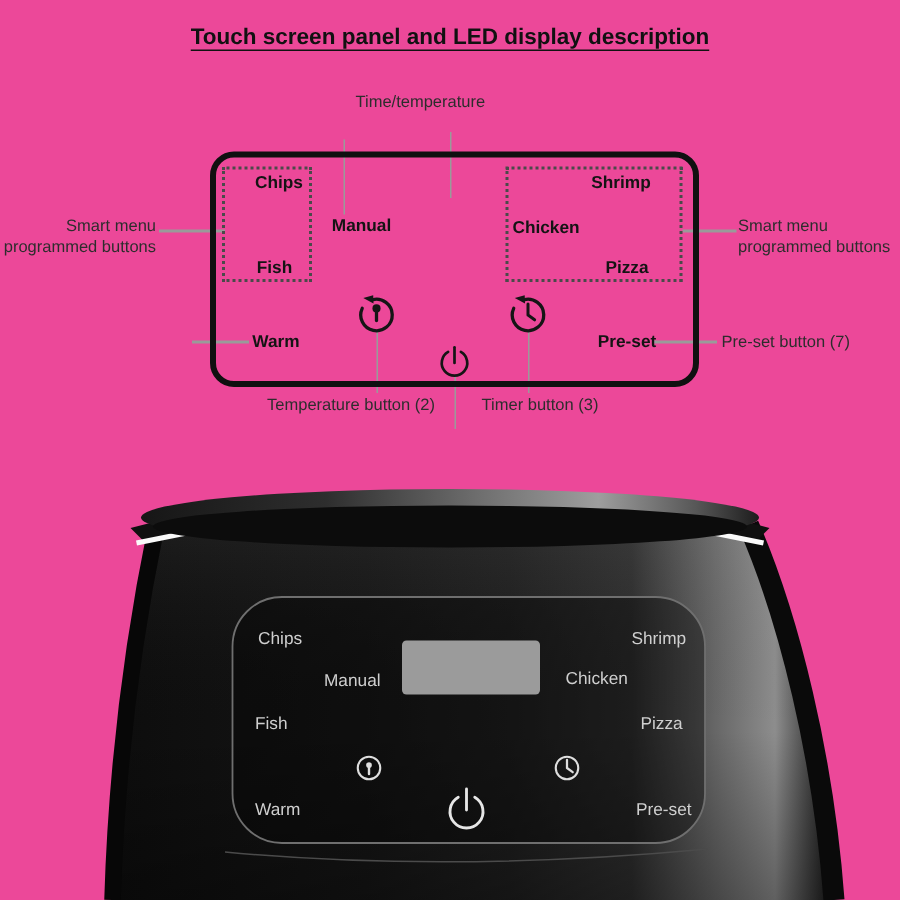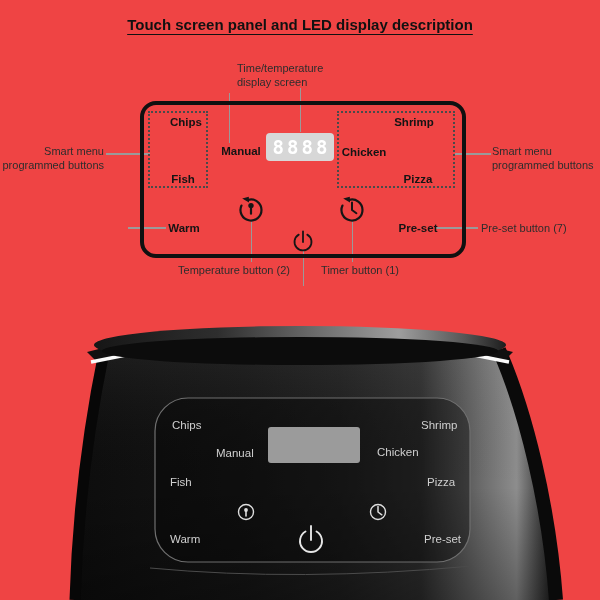--- a/index.html
+++ b/index.html
@@ -1,17 +1,17 @@
 <!DOCTYPE html>
 <html><head>
 <meta charset="utf-8">
 <style>
   html,body{margin:0;padding:0;background:#ffffff;}
   #stage{
-    position:relative;width:600px;height:600px;background:#ef4444;overflow:hidden;
+    position:relative;width:600px;height:600px;background:#ec4899;overflow:hidden;
     font-family:"Liberation Sans", sans-serif;color:#222;
   }
   .abs{position:absolute;}
   
   #page-title{
     top:16px;left:0;width:600px;text-align:center;
     font-size:15px;font-weight:bold;color:#111;
     text-decoration:underline;text-underline-offset:4px;
   }
   
@@ -69,55 +69,51 @@
 
   <div class="abs panel-word" style="left:160px;top:116px;width:52px;">Chips</div>
   <div class="abs panel-word" style="left:157px;top:173px;width:52px;">Fish</div>
   <div class="abs panel-word" style="left:211px;top:145px;width:60px;">Manual</div>
   <div class="abs panel-word" style="left:384px;top:116px;width:60px;">Shrimp</div>
   <div class="abs panel-word" style="left:334px;top:146px;width:60px;">Chicken</div>
   <div class="abs panel-word" style="left:388px;top:173px;width:60px;">Pizza</div>
   <div class="abs panel-word" style="left:154px;top:222px;width:60px;">Warm</div>
   <div class="abs panel-word" style="left:388px;top:222px;width:60px;">Pre-set</div>
 
-  <div class="abs" id="led-display">
-    <span>8888</span>
-  </div>
 
   <svg class="abs icon-svg" style="left:237px;top:195px;" width="28" height="28" viewBox="0 0 28 28">
     <path d="M 11.3 4.86 A 10.5 10.5 0 1 1 4.48 10.56" fill="none" stroke="#151515" stroke-width="2.2" stroke-linecap="round"></path>
     <polygon points="5.2,3.6 11.8,1.8 12.0,7.4" fill="#151515"></polygon>
     <circle cx="14" cy="10.6" r="2.7" fill="#151515"></circle>
     <rect x="12.9" y="10.6" width="2.2" height="9.2" rx="1.1" fill="#151515"></rect>
   </svg>
   <svg class="abs icon-svg" style="left:338px;top:195px;" width="28" height="28" viewBox="0 0 28 28">
     <path d="M 11.3 4.86 A 10.5 10.5 0 1 1 4.48 10.56" fill="none" stroke="#151515" stroke-width="2.2" stroke-linecap="round"></path>
     <polygon points="5.2,3.6 11.8,1.8 12.0,7.4" fill="#151515"></polygon>
     <path d="M 14 15 L 14 7.6 M 14 15 L 18.4 18.2" fill="none" stroke="#151515" stroke-width="2" stroke-linecap="round"></path>
   </svg>
   <svg class="abs icon-svg" style="left:291px;top:229px;" width="24" height="24" viewBox="0 0 24 24">
     <path d="M 7.75 5.6 A 8.5 8.5 0 1 0 16.25 5.6" fill="none" stroke="#151515" stroke-width="1.8" stroke-linecap="round"></path>
     <path d="M 12 2.5 L 12 13" fill="none" stroke="#151515" stroke-width="1.8" stroke-linecap="round"></path>
   </svg>
 
   <div class="abs callout" style="left:237px;top:61px;width:140px;">
     <div>Time/temperature</div>
-    <div>display screen</div>
   </div>
   <div class="abs callout" style="left:0px;top:144px;width:104px;text-align:right;">
     <div>Smart menu</div>
     <div>programmed buttons</div>
   </div>
   <div class="abs callout" style="left:492px;top:144px;width:108px;text-align:left;">
     <div>Smart menu</div>
     <div>programmed buttons</div>
   </div>
   <div class="abs callout" style="left:481px;top:221px;width:118px;text-align:left;">Pre-set button (7)</div>
   <div class="abs callout" style="left:164px;top:263px;width:140px;text-align:center;">Temperature button (2)</div>
-  <div class="abs callout" style="left:300px;top:263px;width:120px;text-align:center;">Timer button (1)</div>
+  <div class="abs callout" style="left:300px;top:263px;width:120px;text-align:center;">Timer button (3)</div>
 
   <svg class="abs" id="photo-svg" width="600" height="300" viewBox="0 0 600 300">
     <defs>
       <linearGradient id="lidGrad" x1="0" y1="0" x2="1" y2="0">
         <stop offset="0" stop-color="#161616"></stop>
         <stop offset="0.30" stop-color="#2e2e2e"></stop>
         <stop offset="0.55" stop-color="#6f6f6f"></stop>
         <stop offset="0.74" stop-color="#9e9e9e"></stop>
         <stop offset="0.90" stop-color="#565656"></stop>
         <stop offset="1" stop-color="#1d1d1d"></stop>

